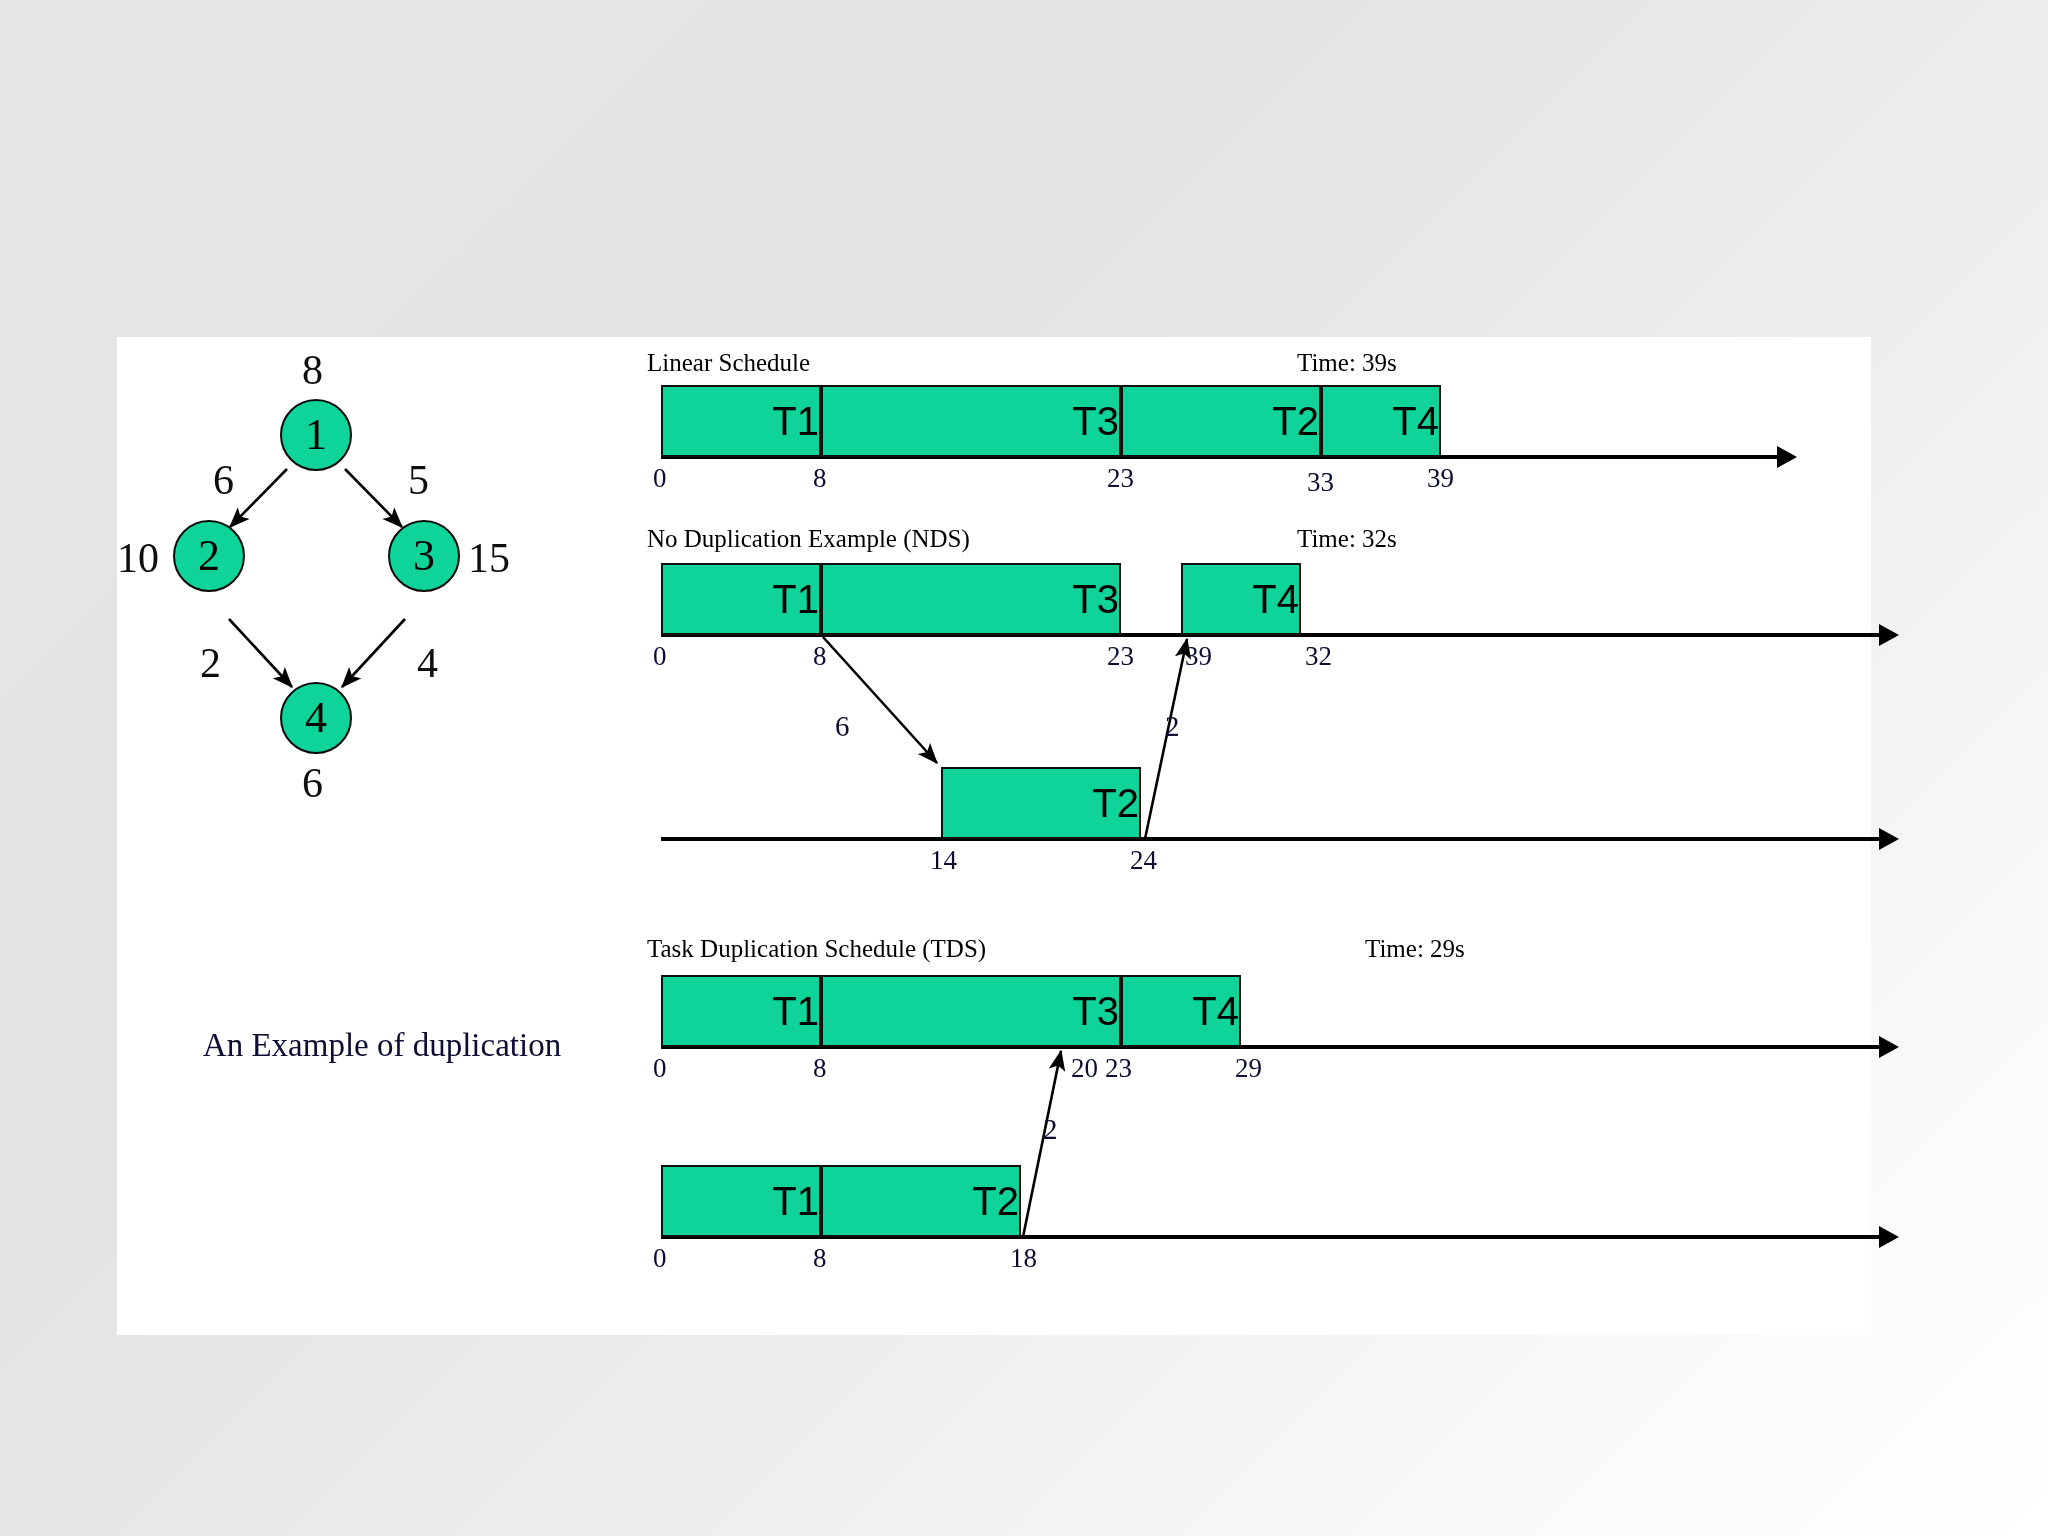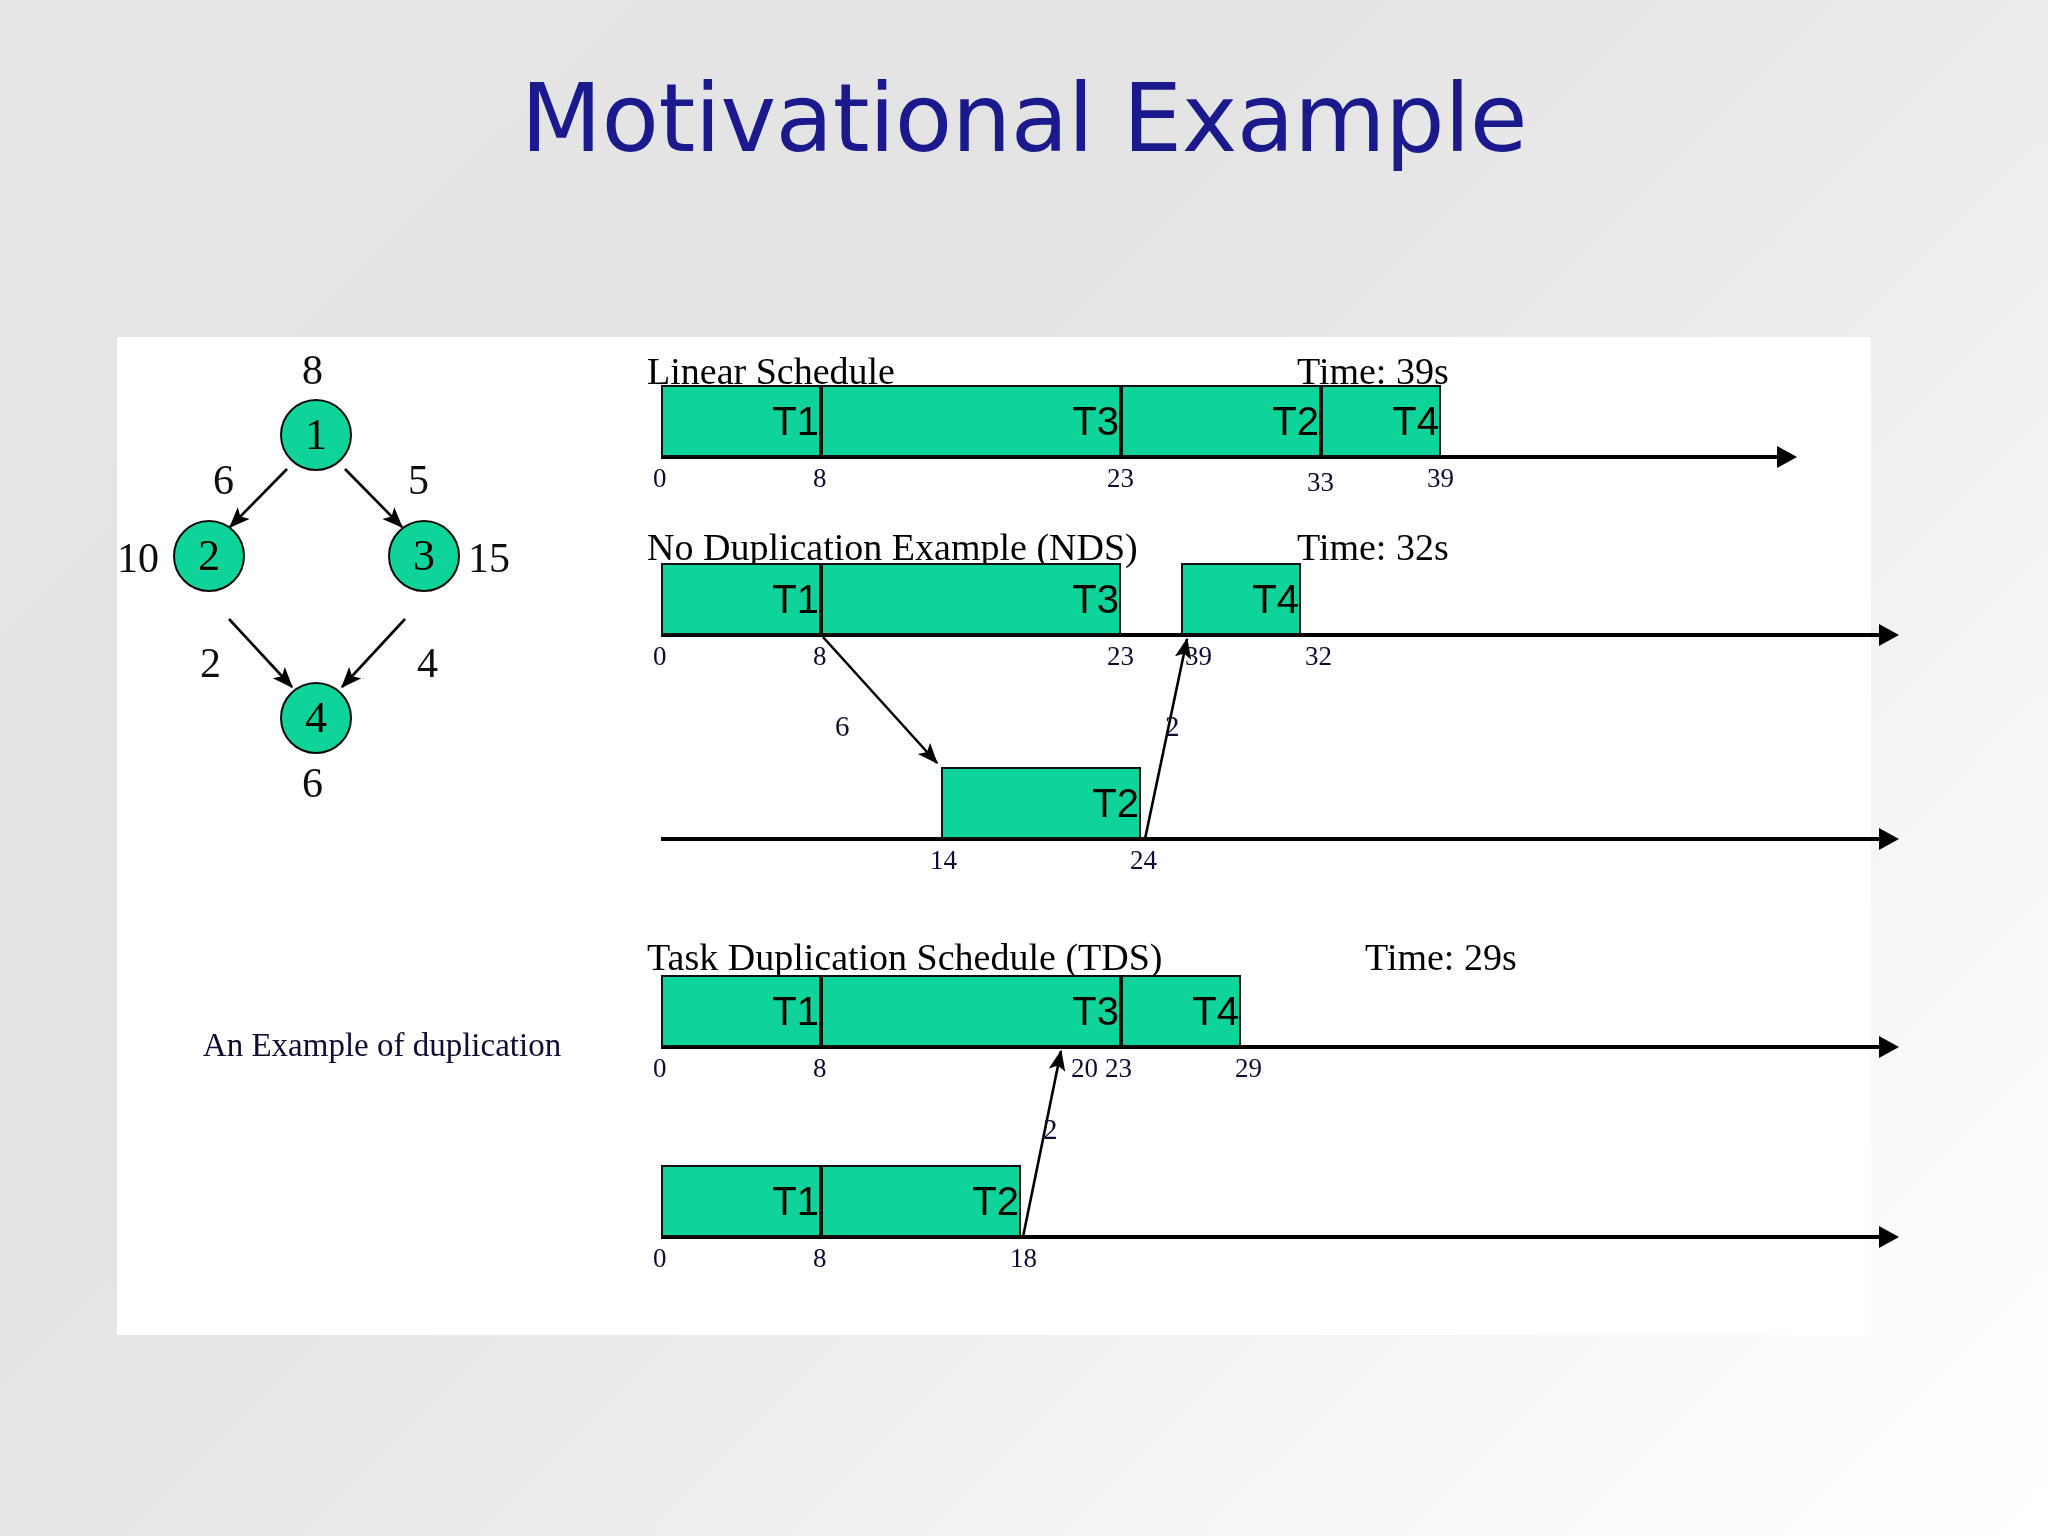--- a/index.html
+++ b/index.html
@@ -68,21 +68,21 @@
     font-family: "Liberation Serif", "DejaVu Serif", serif;
     font-size: 33px;
     color: #0d0d33;
     white-space: nowrap;
   }
 
   
   .sched-head {
     position: absolute;
     font-family: "Liberation Serif", "DejaVu Serif", serif;
-    font-size: 38px;
+    font-size: 25px;
     color: #000;
     white-space: nowrap;
   }
   .bar {
     position: absolute;
     background: #0ed49a;
     border: 2px solid #101010;
     display: flex; align-items: center; justify-content: flex-end;
     font-family: "Liberation Sans Narrow", "Liberation Sans", sans-serif;
     font-size: 40px;
@@ -115,21 +115,20 @@
     font-size: 29px;
     color: #0d0d33;
     line-height: 1;
   }
   svg.overlay { position: absolute; left: 0; top: 0; overflow: visible; pointer-events: none; }
 </style>
 </head>
 <body>
 
 <div id="slide-title">
-  <span class="tline">Motivational Example</span>
 </div>
 
 <div id="figure-panel">
 
   <div id="dag">
 
     <svg class="overlay" width="530" height="700">
       <defs>
         <marker id="ah" markerWidth="9" markerHeight="9" refX="7.5" refY="3.2" orient="auto">
           <path d="M0,0 L8,3.2 L0,6.4 L1.8,3.2 z" fill="#000"></path>

